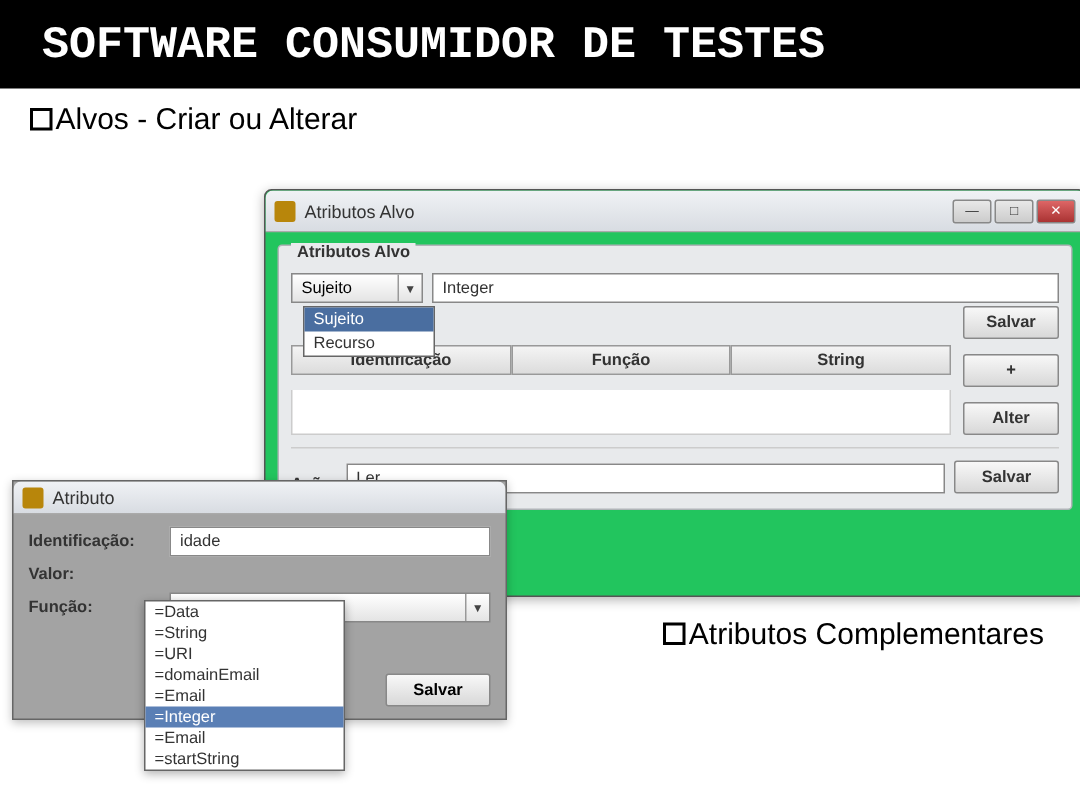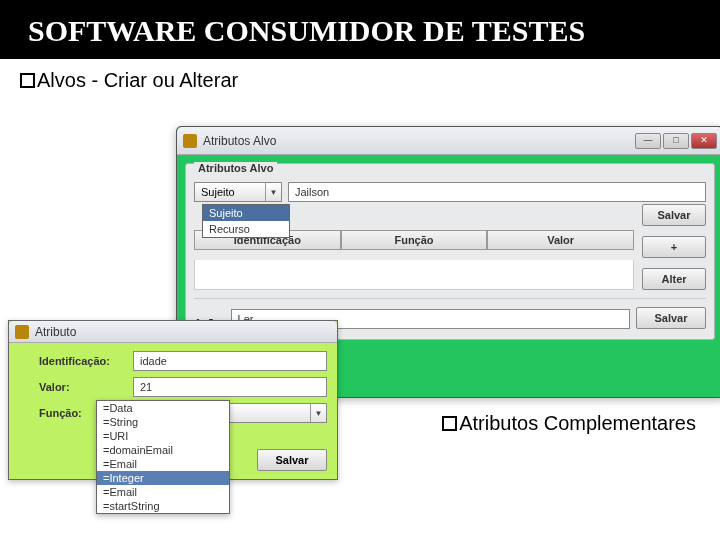--- a/index.html
+++ b/index.html
@@ -1,18 +1,18 @@
 <!DOCTYPE html>
 <html><head>
 <meta charset="utf-8">
 <style>
   * { box-sizing: border-box; margin: 0; padding: 0; }
   body { width: 720px; height: 540px; background: #fff; font-family: "Segoe UI", Arial, sans-serif; position: relative; overflow: hidden; }
   .header { background: #000; padding: 14px 28px 10px; }
-  .header h1 { font-family: Liberation Serif, serif; font-weight: bold; color: #fff; font-size: 30px; line-height: 1.15; }
+  .header h1 { font-family: Liberation Mono, monospace; font-weight: bold; color: #fff; font-size: 30px; line-height: 1.15; }
   .subhead { padding: 10px 20px; font-size: 20px; color: #000; }
   .subhead .sq { display: inline-block; width: 15px; height: 15px; border: 2px solid #000; margin-right: 2px; vertical-align: -1px; }
   .subhead2 { position: absolute; right: 24px; top: 412px; font-size: 20px; color: #000; padding-left: 37px; }
   .subhead2 .sq { display: inline-block; width: 15px; height: 15px; border: 2px solid #000; margin-right: 2px; vertical-align: -1px; }
 
   
   .win1 { position: absolute; left: 176px; top: 126px; width: 548px; height: 272px; border: 1px solid #555; border-radius: 5px 5px 0 0; background: #22c55e; box-shadow: 0 2px 8px rgba(0,0,0,0.3); }
   .titlebar { height: 28px; background: linear-gradient(#f0f2f5, #d8dce2); border-bottom: 1px solid #aaa; border-radius: 5px 5px 0 0; display: flex; align-items: center; padding: 0 6px; }
   .titlebar .app-icon { width: 14px; height: 14px; background: #b8860b; border-radius: 2px; margin-right: 6px; }
   .titlebar .title { font-size: 12px; color: #333; flex: 1; }
@@ -38,25 +38,25 @@
   .headers-row { display: flex; flex: 1; }
   .hcell { flex: 1; border: 1px solid #999; background: linear-gradient(#f4f4f4,#dcdcdc); font-size: 11px; font-weight: bold; text-align: center; height: 20px; line-height: 18px; color: #333; }
   .side-btns { display: flex; flex-direction: column; gap: 10px; margin-top: -26px; }
   .btn { width: 64px; height: 22px; border: 1px solid #888; background: linear-gradient(#f8f8f8,#d8d8d8); font-size: 11px; font-weight: bold; text-align: center; line-height: 20px; color: #333; border-radius: 2px; }
   .blank-area { flex: 1; height: 78px; border: 1px solid #ccc; border-top: none; background: #fff; }
 
   .acao-row { display: flex; align-items: flex-end; gap: 6px; margin-top: 8px; border-top: 1px solid #ccc; padding-top: 8px; }
   .lbl { font-size: 11px; font-weight: bold; color: #333; }
 
   
-  .win2 { position: absolute; left: 8px; top: 320px; width: 330px; height: 160px; border: 1px solid #666; background: #bef264; box-shadow: 0 2px 6px rgba(0,0,0,0.25); }
+  .win2 { position: absolute; left: 8px; top: 320px; width: 330px; height: 160px; border: 1px solid #666; background: #a3a3a3; box-shadow: 0 2px 6px rgba(0,0,0,0.25); }
   .win2 .titlebar { height: 22px; }
   .win2-body { padding: 8px 10px; }
   .form-row { display: flex; align-items: center; margin-bottom: 6px; gap: 8px; }
-  .form-row .flbl { width: 86px; font-size: 11px; font-weight: bold; color: #333; margin-left: 20px; }
+  .form-row .flbl { width: 86px; font-size: 11px; font-weight: bold; color: #333; }
   .form-row .input, .form-row .combo { flex: 1; }
 
   .dropdown2 { position: absolute; left: 96px; top: 400px; width: 134px; border: 1px solid #666; background: #fff; z-index: 20; box-shadow: 0 2px 6px rgba(0,0,0,0.3); }
   .dropdown2 .opt { font-size: 11px; padding: 1px 6px; color: #333; }
   .dropdown2 .opt.sel { background: #5a7fb5; color: #fff; }
 
   .save-small { position: absolute; right: 10px; bottom: 8px; width: 70px; height: 22px; border: 1px solid #888; background: linear-gradient(#f8f8f8,#d8d8d8); font-size: 11px; font-weight: bold; text-align: center; line-height: 20px; border-radius: 2px; }
 </style>
 </head>
 <body>
@@ -86,35 +86,35 @@
   <div class="win1-body">
     <div class="group">
       <span class="group-title">Atributos Alvo</span>
 
       <div class="row1">
         <div class="combo" style="width:88px">
           <span class="txt">Sujeito</span>
           <span class="arr">▼</span>
         </div>
         <div class="input" style="flex:1">
-          <span>Jailson</span>
+          <span>Integer</span>
         </div>
       </div>
 
       <div class="dropdown-open" style="top:40px">
         <div class="opt sel">Sujeito</div>
         <div class="opt">Recurso</div>
       </div>
 
       <div class="split">
         <div style="flex:1;display:flex;flex-direction:column">
           <div class="headers-row">
             <div class="hcell">Identificação</div>
             <div class="hcell">Função</div>
-            <div class="hcell">Valor</div>
+            <div class="hcell">String</div>
           </div>
           <div class="blank-area"></div>
         </div>
         <div class="side-btns">
           <div class="btn">Salvar</div>
           <div class="btn">+</div>
           <div class="btn">Alter</div>
         </div>
       </div>
 
@@ -136,23 +136,20 @@
   </div>
   <div class="win2-body">
     <div class="form-row">
       <span class="flbl">Identificação:</span>
       <div class="input">
           <span>idade</span>
         </div>
     </div>
     <div class="form-row">
       <span class="flbl">Valor:</span>
-      <div class="input">
-          <span>21</span>
-        </div>
     </div>
     <div class="form-row">
       <span class="flbl">Função:</span>
       <div class="combo">
         <span class="txt">=Integer</span>
         <span class="arr">▼</span>
       </div>
     </div>
     <div class="save-small">Salvar</div>
   </div>

